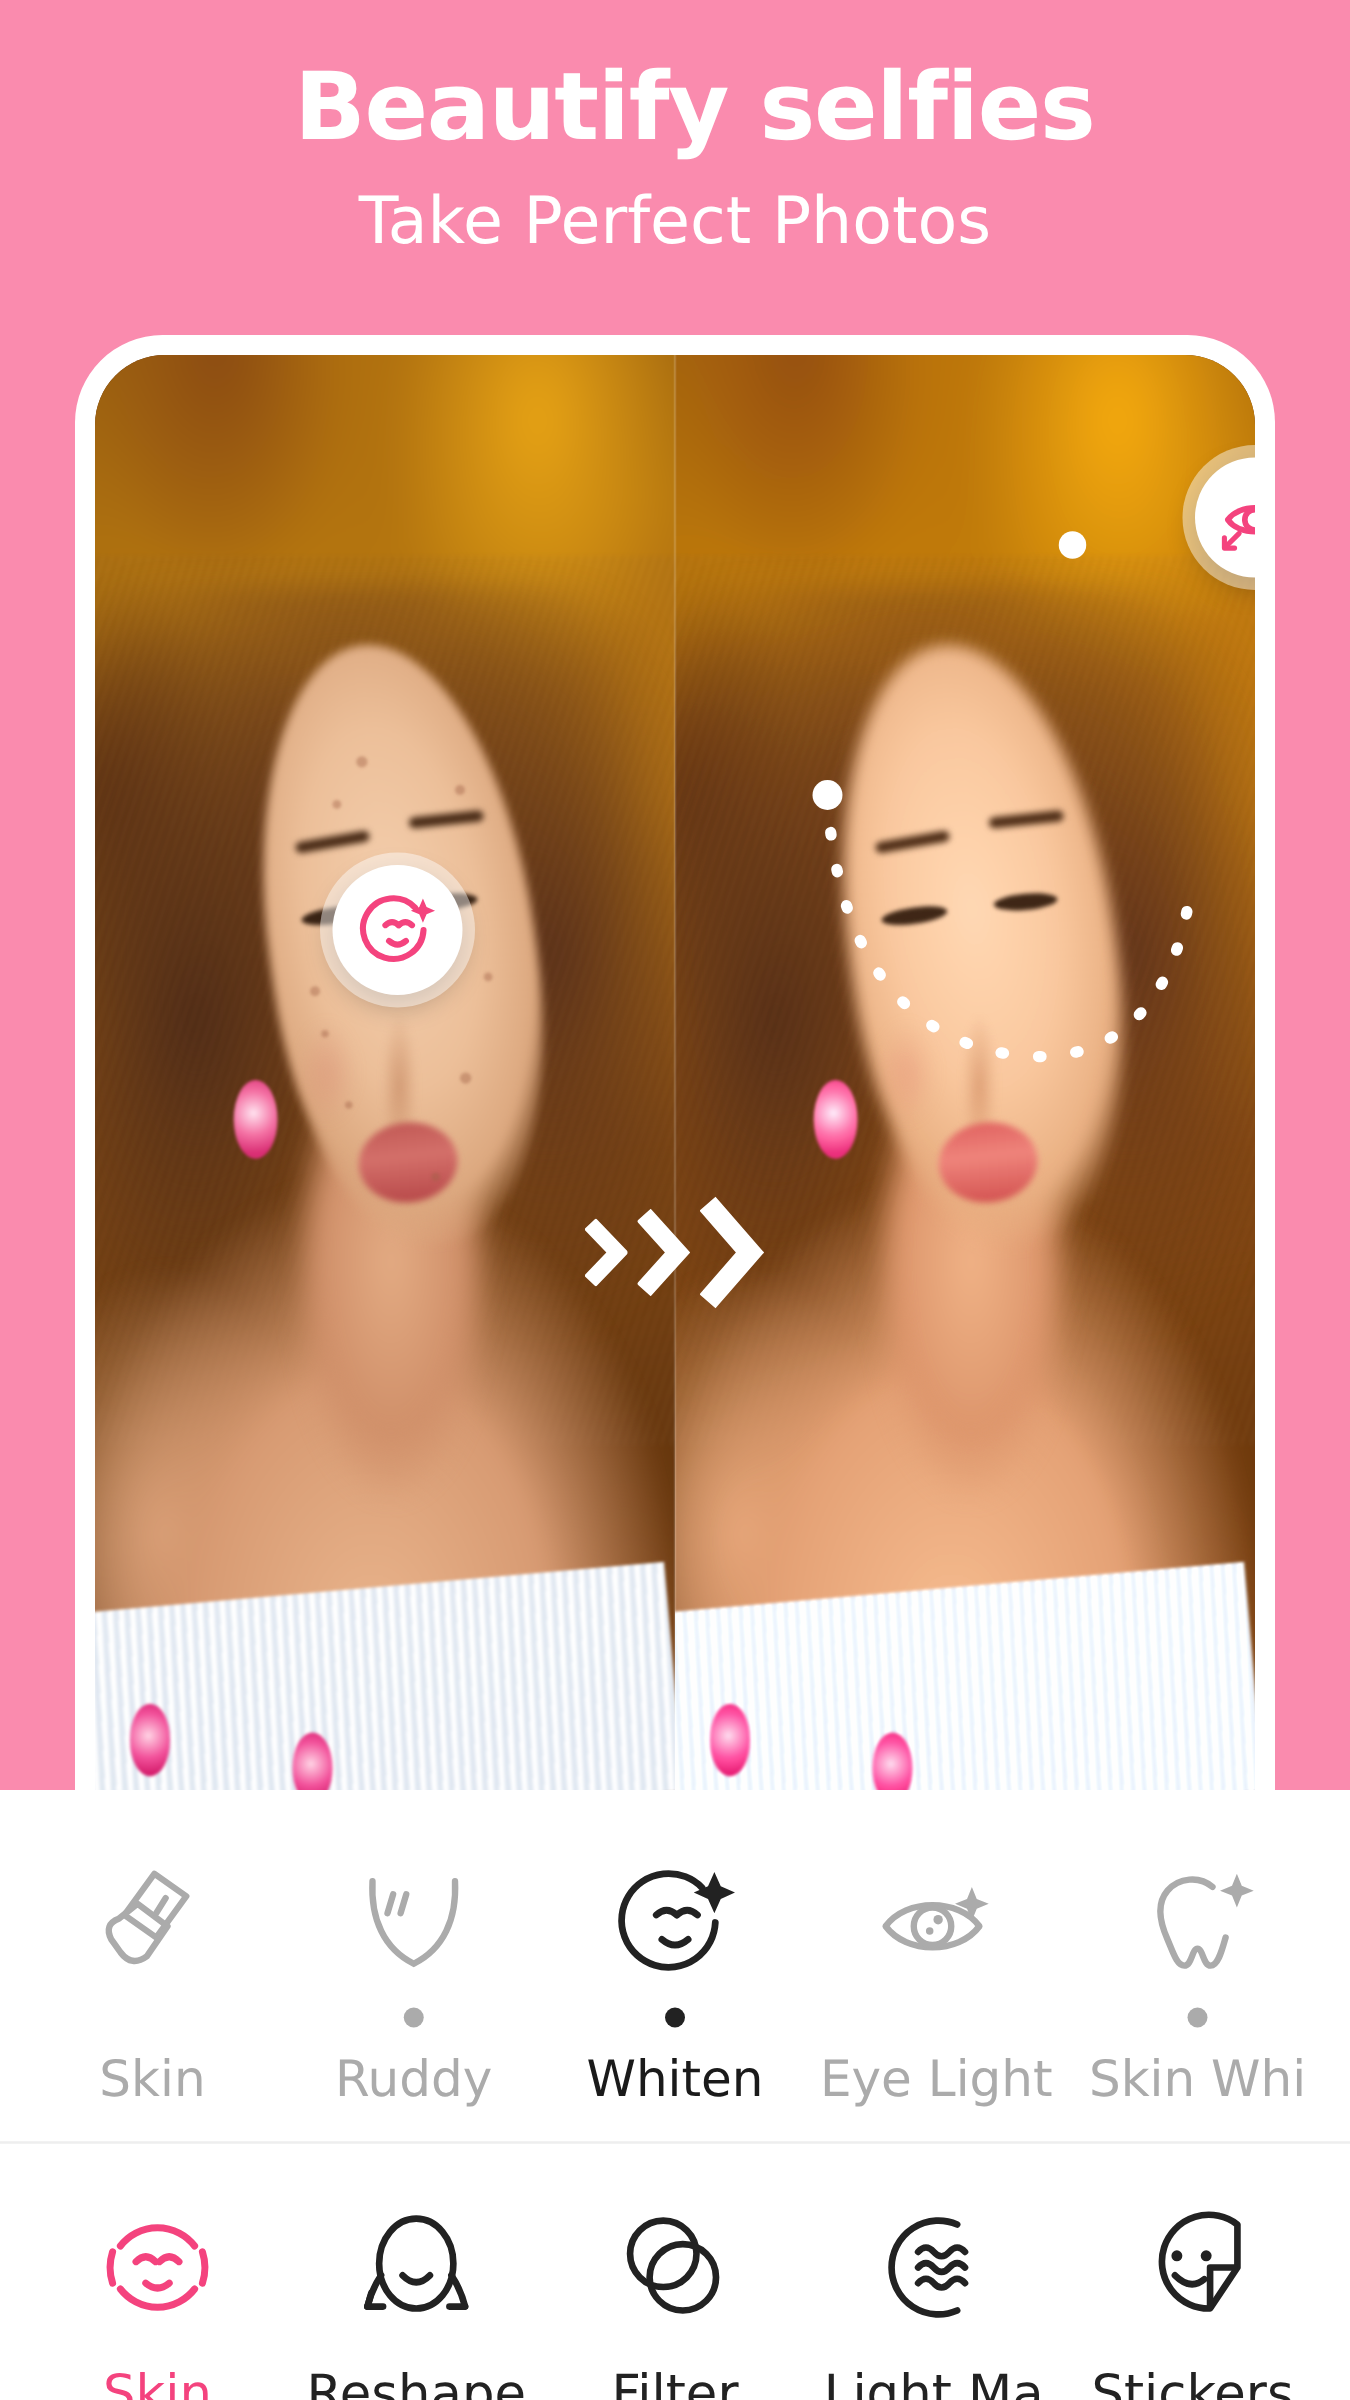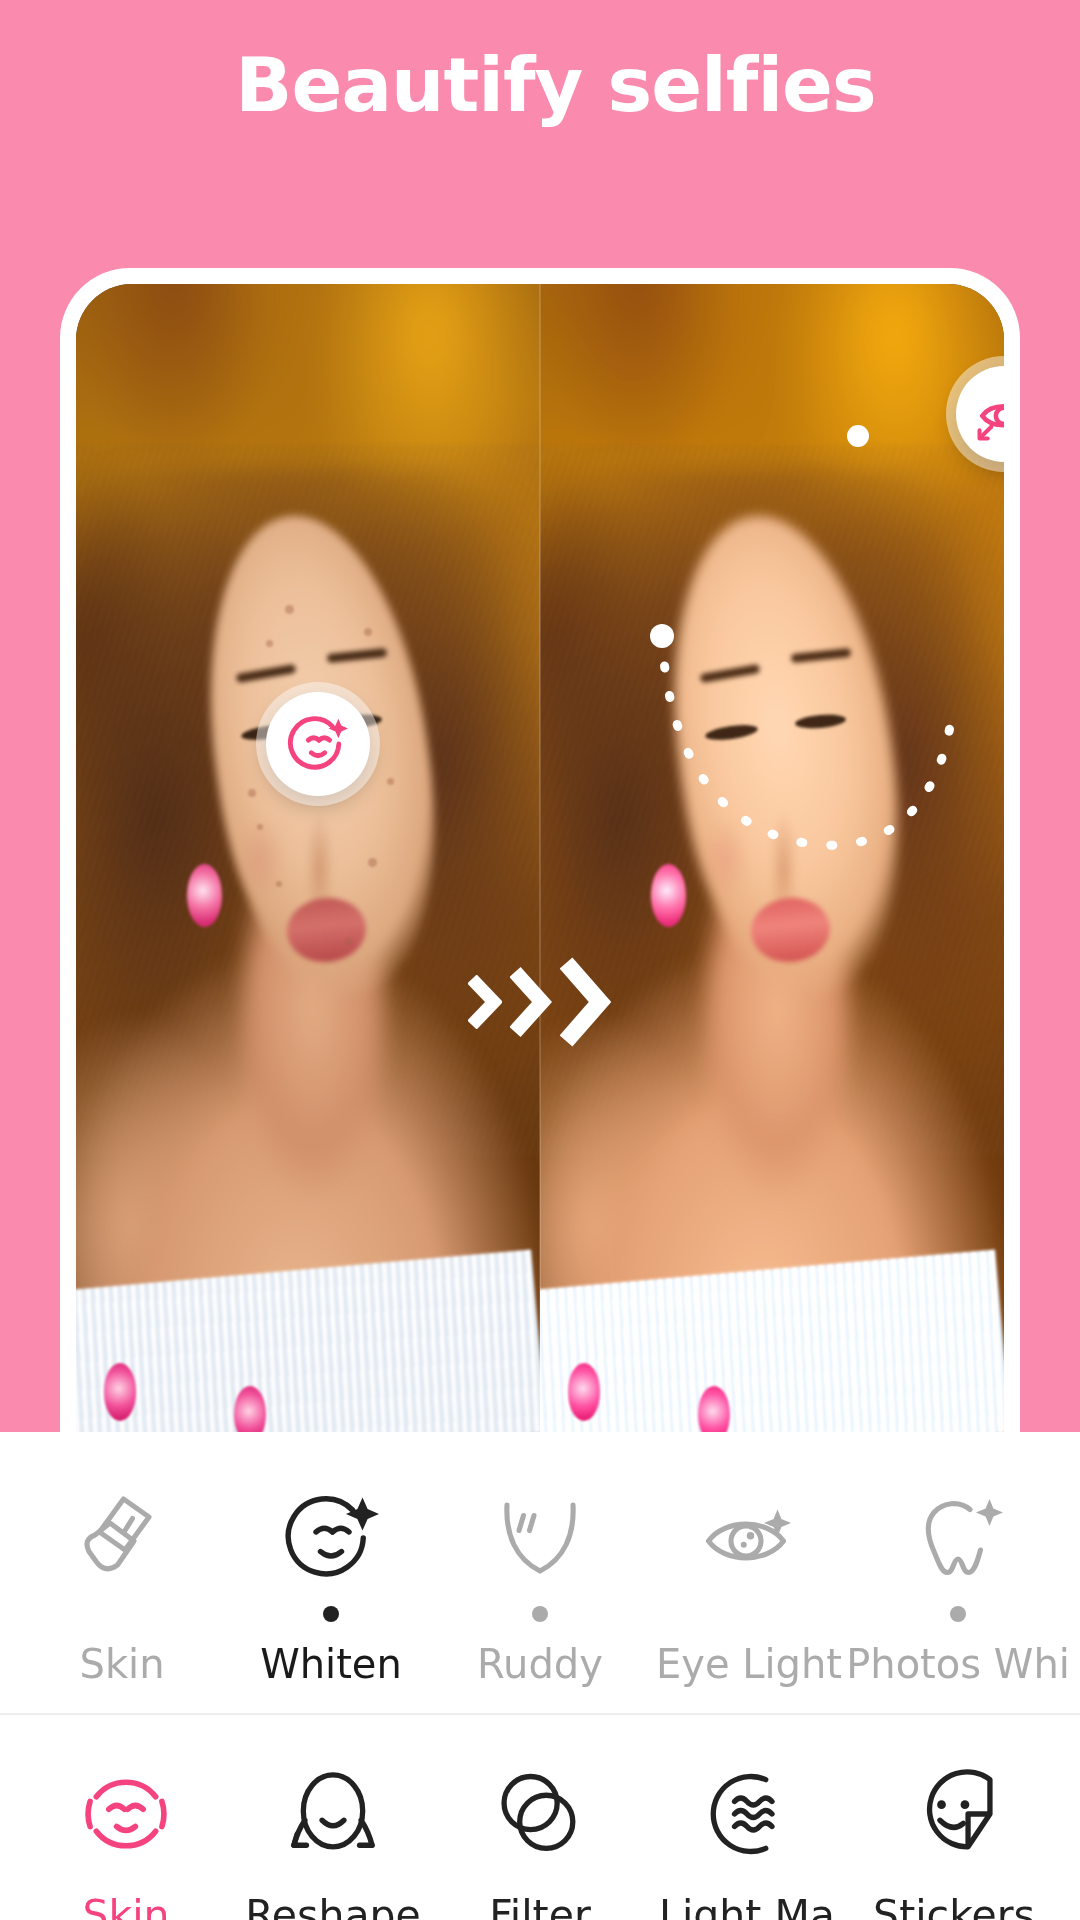--- a/index.html
+++ b/index.html
@@ -238,20 +238,21 @@
     font-family:"DejaVu Sans", sans-serif;
     font-size:41px; line-height:1;
     white-space:nowrap;
   }
 </style>
 </head>
 <body>
 
 <div class="header">
   <div class="title">Beautify selfies</div>
+  <div class="subtitle">Take Perfect Photos</div>
 </div>
 
 <div class="photo-card">
   <div class="photo-inner">
 
     <div class="half left">
       <div class="scene">
         <div class="bg-bokeh"></div>
         <div class="hair"></div>
         <div class="hair-strands"></div>
@@ -361,43 +362,43 @@
           </g>
         </svg>
       </div>
       <div class="tool-dot hidden"></div>
       <div class="tool-label" style="color:#ABABAB;">Skin</div>
     </div>
 
     <div class="tool">
       <div class="tool-ico">
         <svg width="96" height="96" viewBox="0 0 64 64">
+          <g fill="none" stroke="#ABABAB" stroke-width="3.4" stroke-linecap="round">
+            <path d="M10 10 C9 30, 16 46, 32 54 C48 46, 55 30, 54 10"></path>
+            <path d="M21 17 L18 27"></path>
+            <path d="M28 17 L25 27"></path>
+          </g>
+        </svg>
+      </div>
+      <div class="tool-dot" style="background:#ABABAB;"></div>
+      <div class="tool-label" style="color:#ABABAB;">Ruddy</div>
+    </div>
+
+    <div class="tool">
+      <div class="tool-ico">
+        <svg width="96" height="96" viewBox="0 0 64 64">
           <path d="M46.5 13.5 A25 25 0 1 0 53.5 32" fill="none" stroke="#222222" stroke-width="3.6" stroke-linecap="round"></path>
           <path d="M22 28 q5.5 -5 11 0" fill="none" stroke="#222222" stroke-width="3.6" stroke-linecap="round"></path>
           <path d="M33 28 q5.5 -5 11 0" fill="none" stroke="#222222" stroke-width="3.6" stroke-linecap="round"></path>
           <path d="M25 41 q7 6 14 0" fill="none" stroke="#222222" stroke-width="3.6" stroke-linecap="round"></path>
           <path d="M53 5 L56.4 12.6 L64 16 L56.4 19.4 L53 27 L49.6 19.4 L42 16 L49.6 12.6 Z" fill="#222222"></path>
         </svg>
       </div>
       <div class="tool-dot" style="background:#222222;"></div>
       <div class="tool-label" style="color:#1A1A1A;">Whiten</div>
-    </div>
-
-    <div class="tool">
-      <div class="tool-ico">
-        <svg width="96" height="96" viewBox="0 0 64 64">
-          <g fill="none" stroke="#ABABAB" stroke-width="3.4" stroke-linecap="round">
-            <path d="M10 10 C9 30, 16 46, 32 54 C48 46, 55 30, 54 10"></path>
-            <path d="M21 17 L18 27"></path>
-            <path d="M28 17 L25 27"></path>
-          </g>
-        </svg>
-      </div>
-      <div class="tool-dot" style="background:#ABABAB;"></div>
-      <div class="tool-label" style="color:#ABABAB;">Ruddy</div>
     </div>
 
     <div class="tool">
       <div class="tool-ico">
         <svg width="96" height="96" viewBox="0 0 64 64">
           <path d="M5 34 C16 19, 44 19, 55 34 C44 49, 16 49, 5 34 Z" fill="none" stroke="#ABABAB" stroke-width="3.4" stroke-linejoin="round"></path>
           <circle cx="30" cy="34" r="10" fill="none" stroke="#ABABAB" stroke-width="3.4"></circle>
           <circle cx="33" cy="30.5" r="2.5" fill="#ABABAB"></circle>
           <circle cx="28.5" cy="36.5" r="2" fill="#ABABAB"></circle>
           <path d="M51 13 L53.6 19.4 L60 22 L53.6 24.6 L51 31 L48.4 24.6 L42 22 L48.4 19.4 Z" fill="#ABABAB"></path>
@@ -409,21 +410,21 @@
 
     <div class="tool">
       <div class="tool-ico">
         <svg width="96" height="96" viewBox="0 0 64 64">
           <path d="M40 13 C33 7, 22 8, 16 15 C10 22, 12 32, 16 41 C19 48, 21 55, 25 55
                    C29 55, 29 46, 32 46 C35 46, 35 55, 39 55 C43 55, 45 47, 47 40" fill="none" stroke="#ABABAB" stroke-width="3.4" stroke-linecap="round" stroke-linejoin="round"></path>
           <path d="M53 6 L55.6 12.4 L62 15 L55.6 17.6 L53 24 L50.4 17.6 L44 15 L50.4 12.4 Z" fill="#ABABAB"></path>
         </svg>
       </div>
       <div class="tool-dot" style="background:#ABABAB;"></div>
-      <div class="tool-label" style="color:#ABABAB;">Photos Whi</div>
+      <div class="tool-label" style="color:#ABABAB;">Skin Whi</div>
     </div>
 
   </div>
 
   <div class="divider"></div>
 
   <div class="nav-row">
 
     <div class="nav-item">
       <div class="nav-ico">

